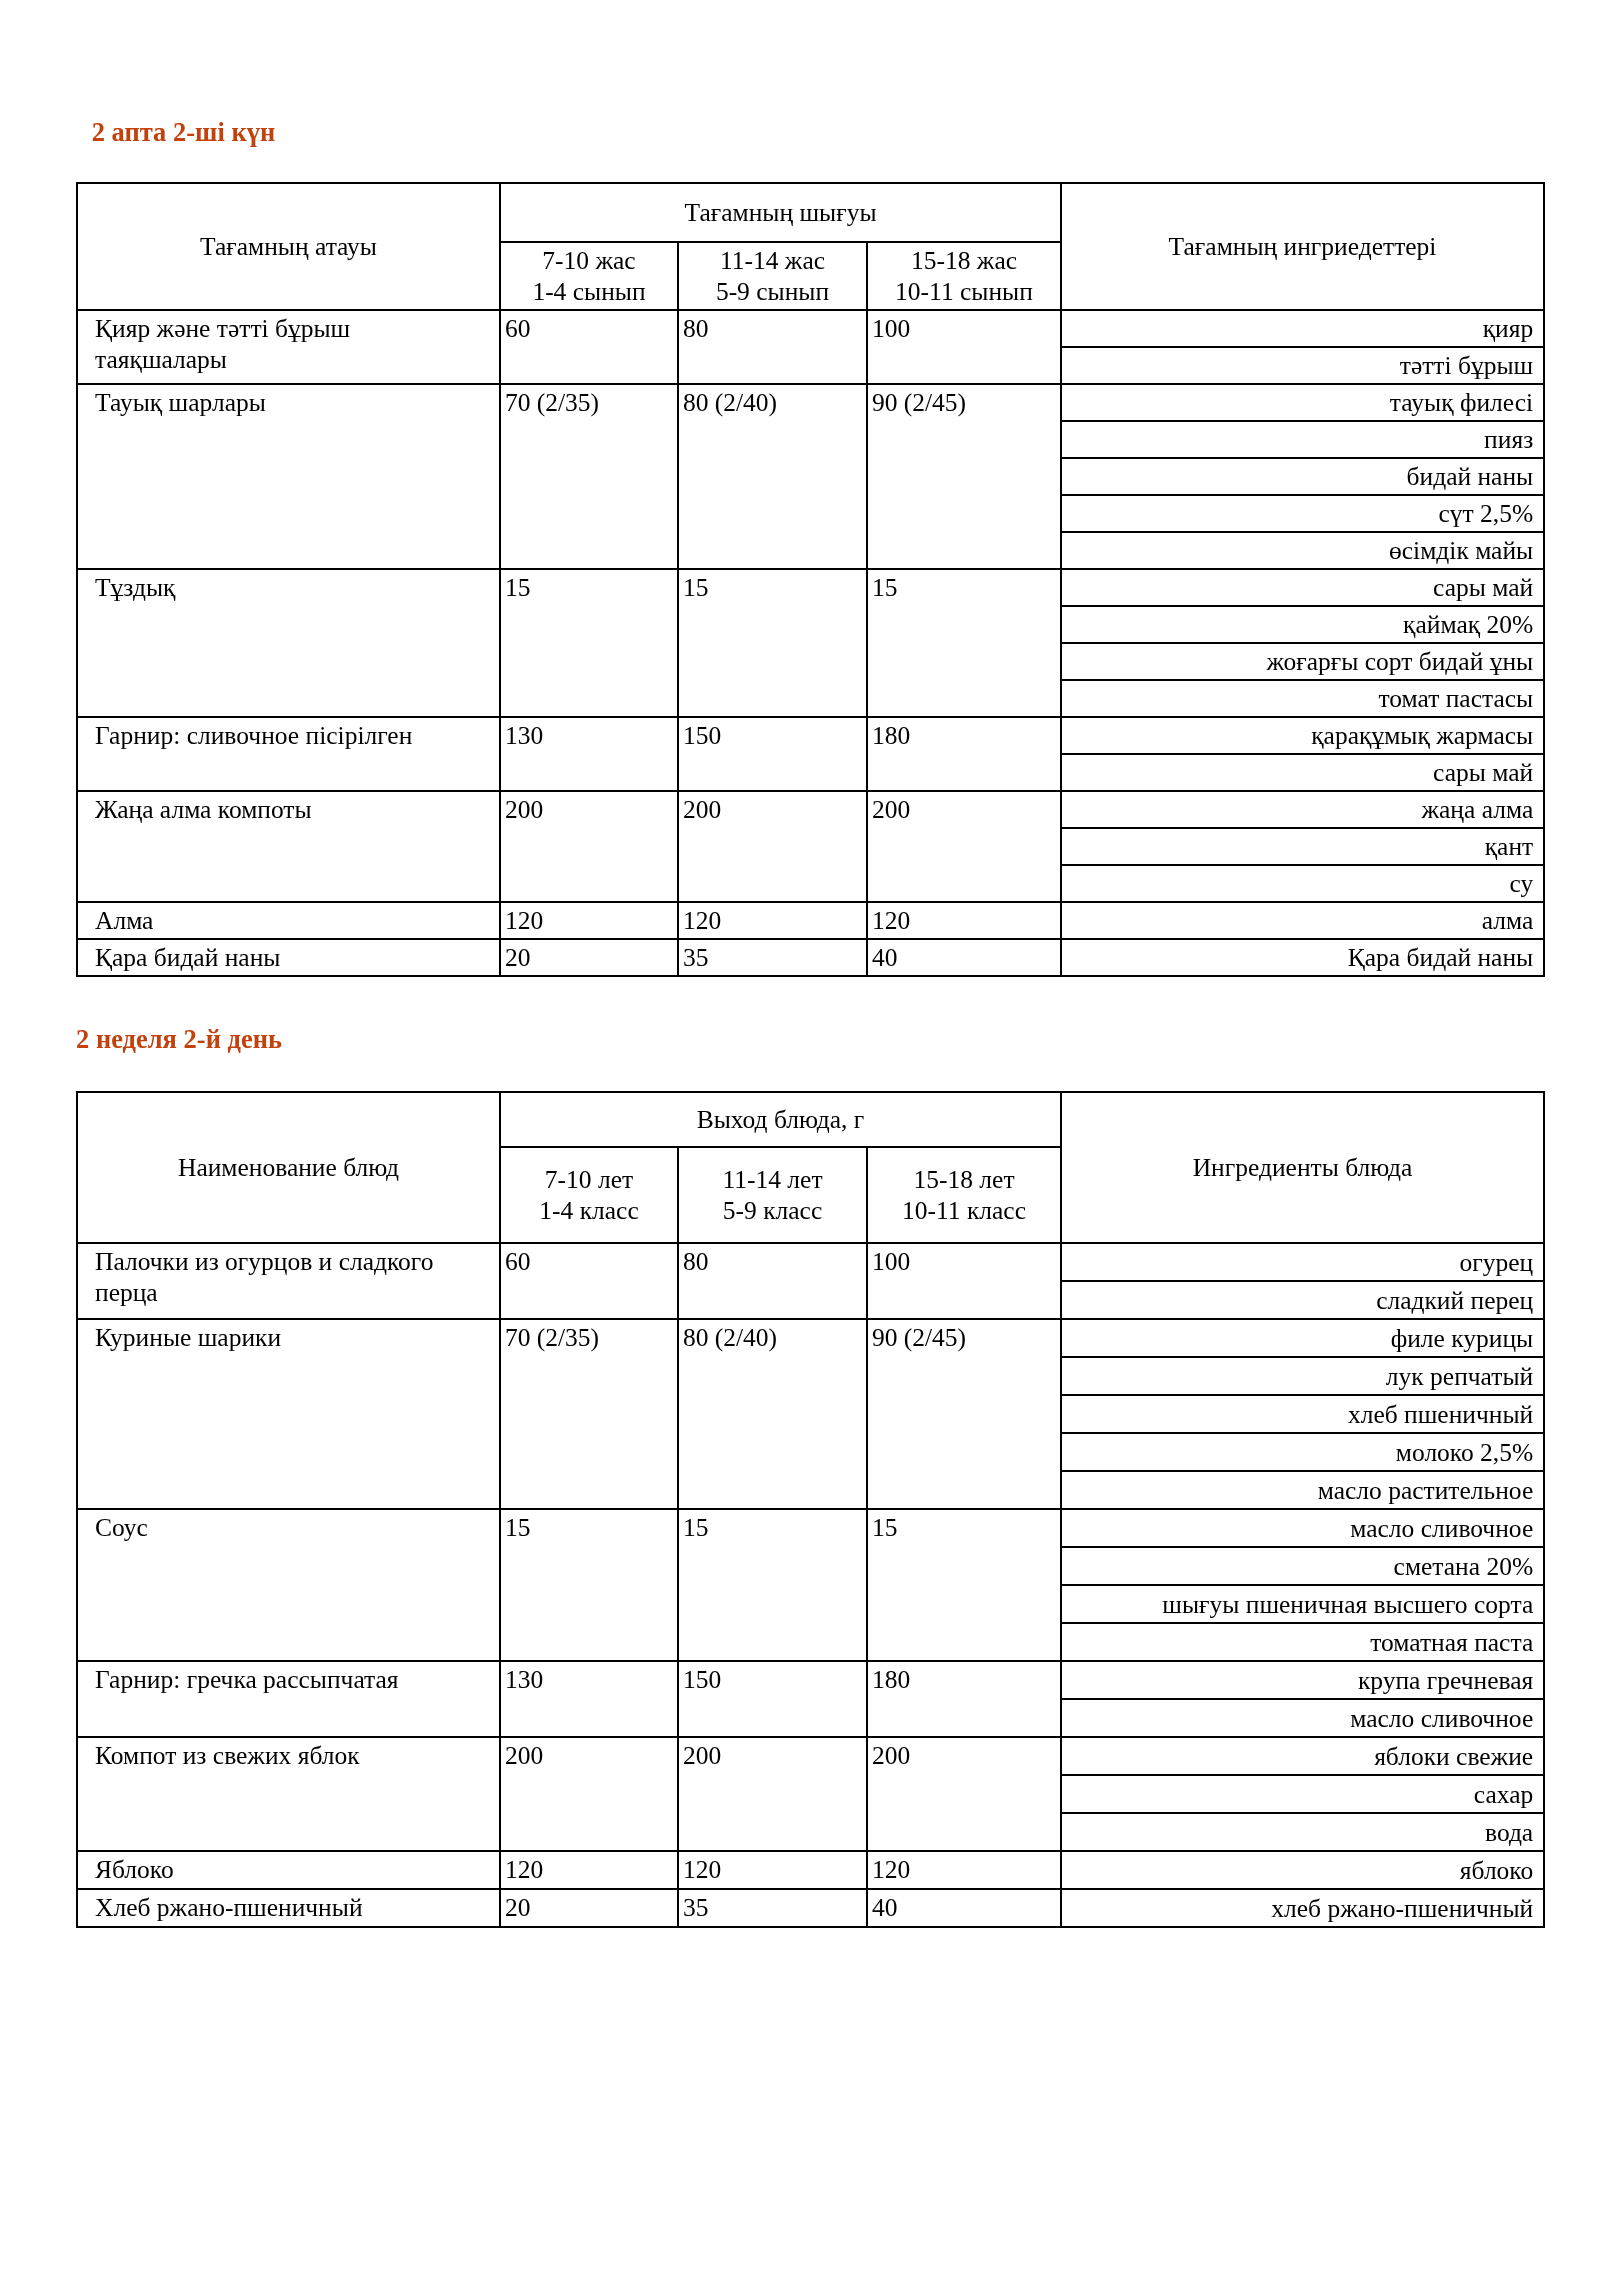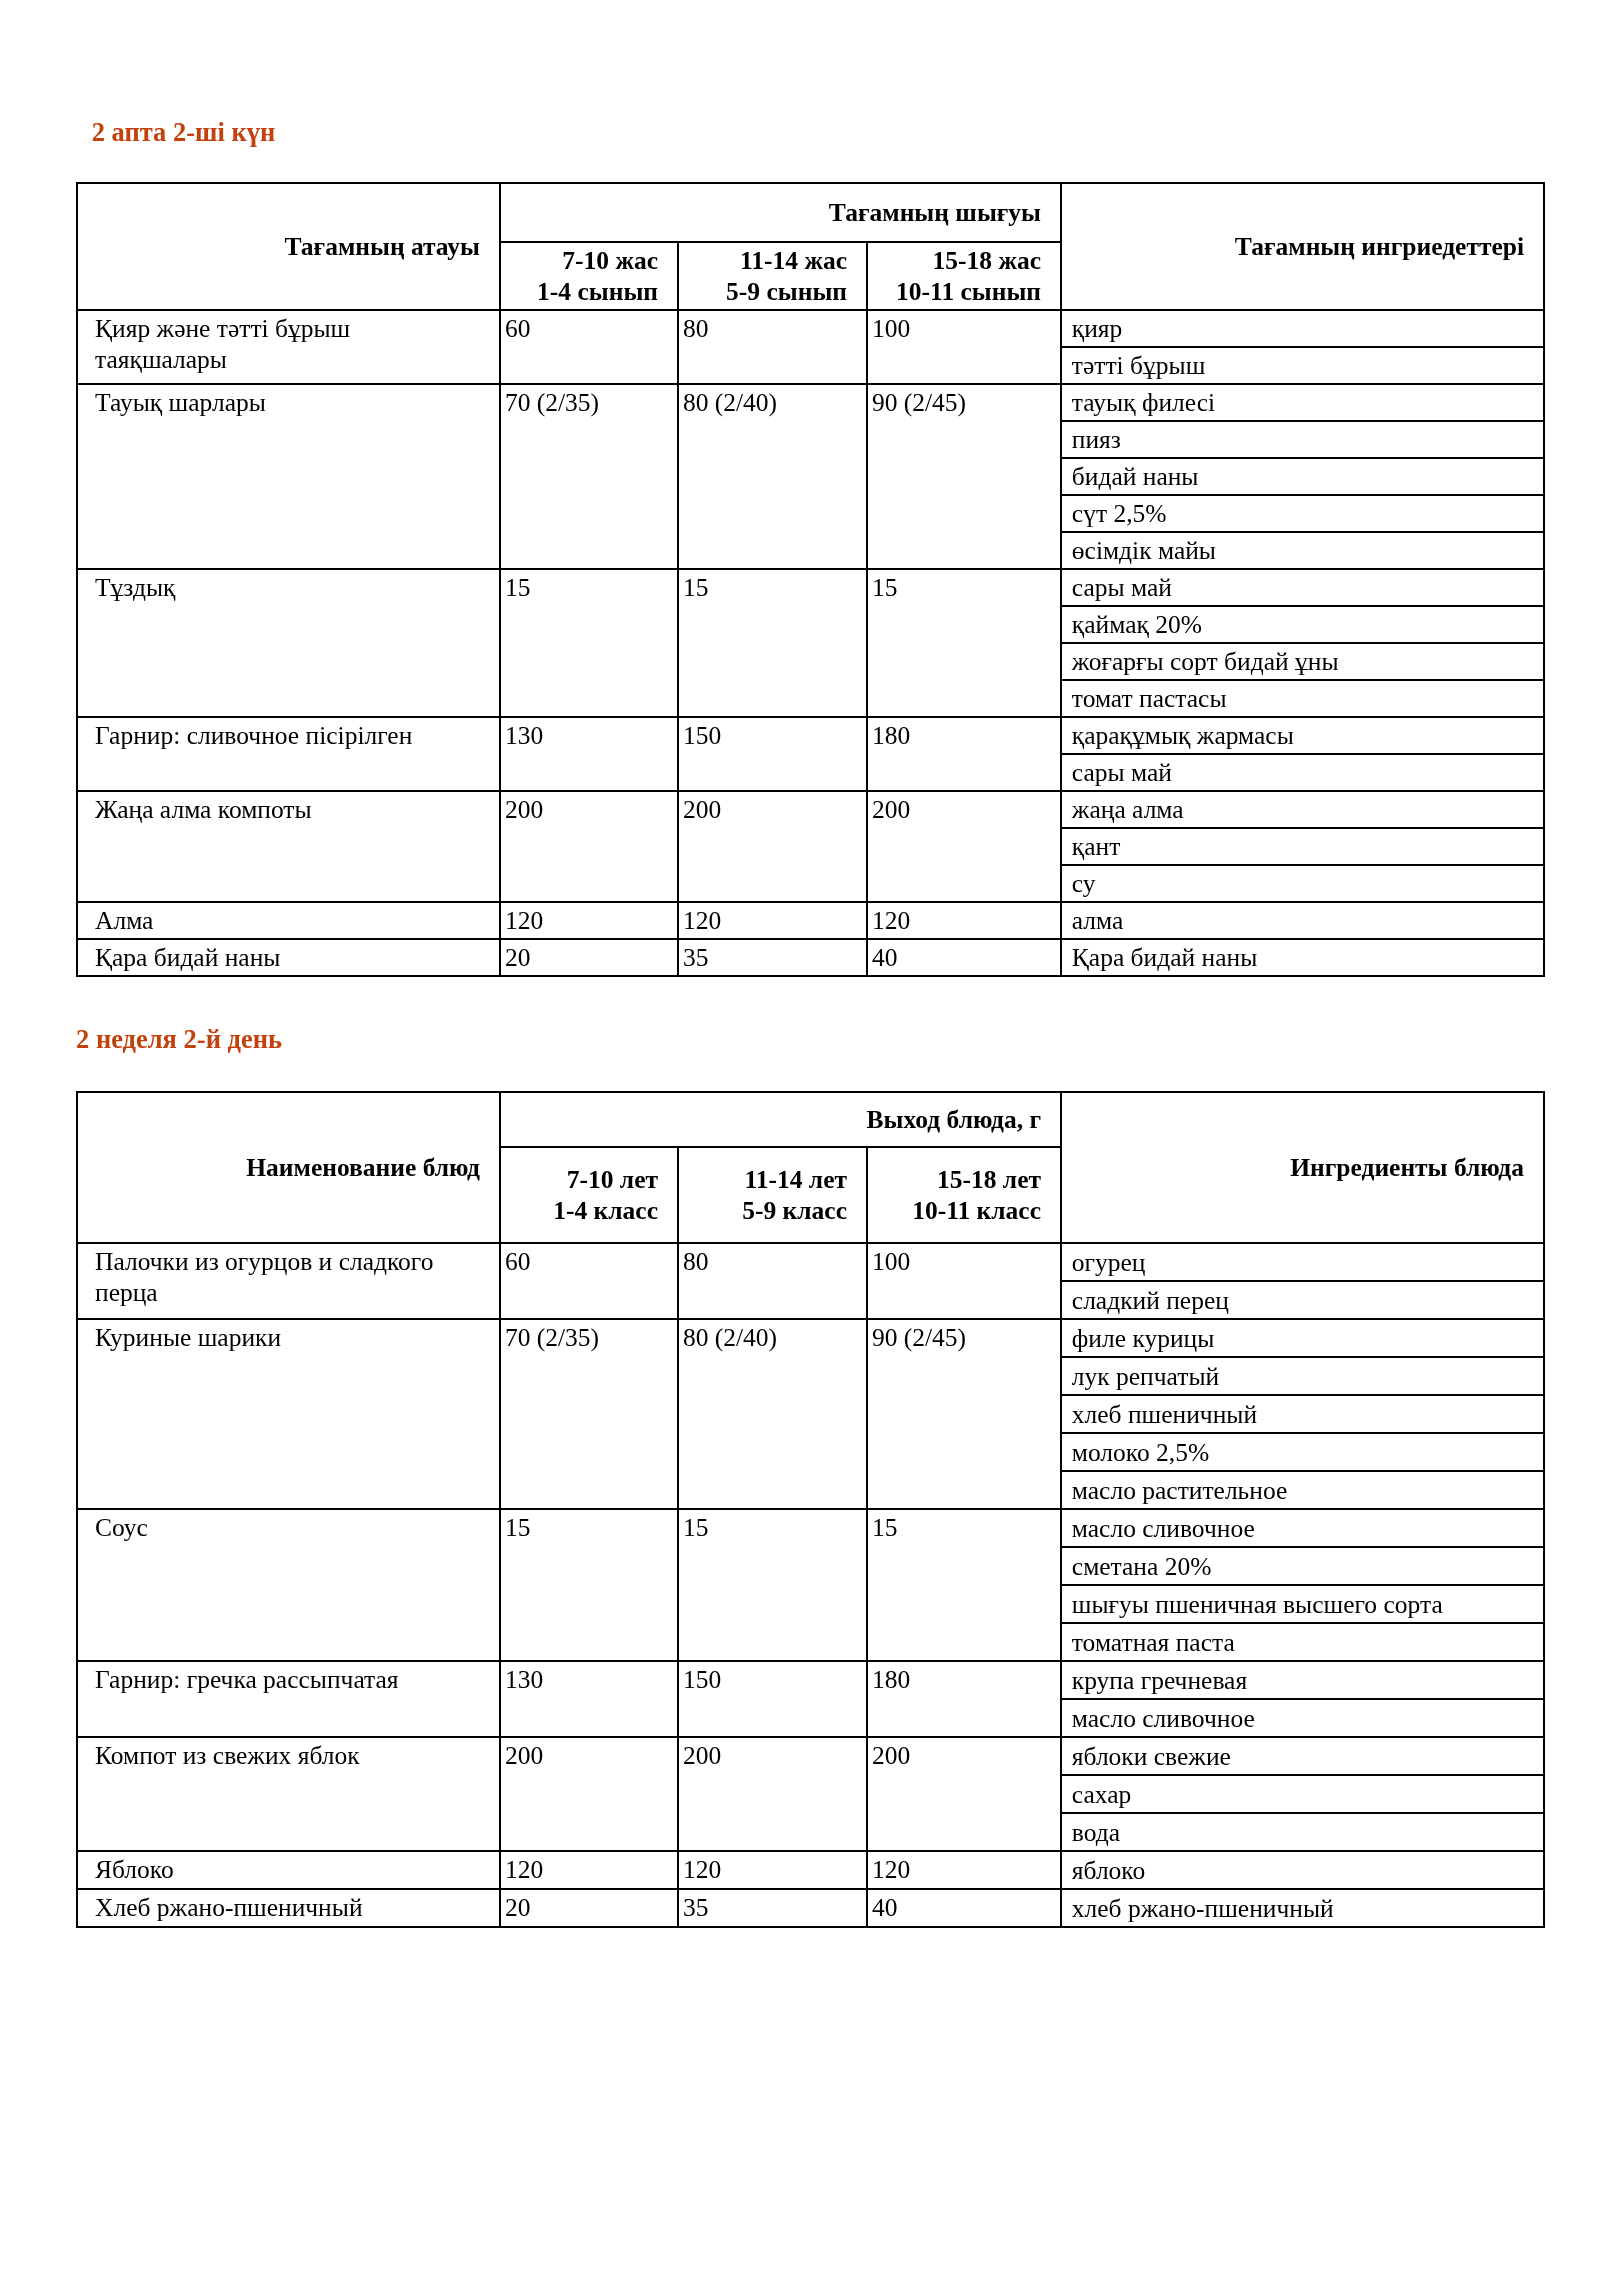--- a/index.html
+++ b/index.html
@@ -35,22 +35,22 @@
   }
   table.menu-table th,
   table.menu-table td {
     border: 2px solid #000000;
     font-size: 25.5px;
     line-height: 31px;
     color: #000000;
     overflow: hidden;
   }
   table.menu-table th {
-    font-weight: bold;
-    text-align: right;
+    font-weight: normal;
+    text-align: center;
     vertical-align: middle;
     padding: 2px 19px;
   }
   .t1 tr.hr1 { height: 59px; }
   .t1 tr.hr2 { height: 67px; }
   .t2 tr.hr1 { height: 55px; }
   .t2 tr.hr2 { height: 96px; }
 
   .t1 tbody tr { height: 35px; }
   .t2 tbody tr { height: 38px; }
@@ -58,21 +58,21 @@
   td.dish-cell {
     text-align: left;
     vertical-align: top;
     padding: 2px 29px 2px 17px;
   }
   td.value-cell {
     vertical-align: top;
     padding: 2px 3.9px;
   }
   td.ingredient-cell {
-    text-align: left;
+    text-align: right;
     vertical-align: middle;
     padding: 2px 9.8px;
   }
 </style>
 </head>
 <body>
 
 <div class="page">
 
   <div class="section-title title-1">2 апта 2-ші күн</div>

